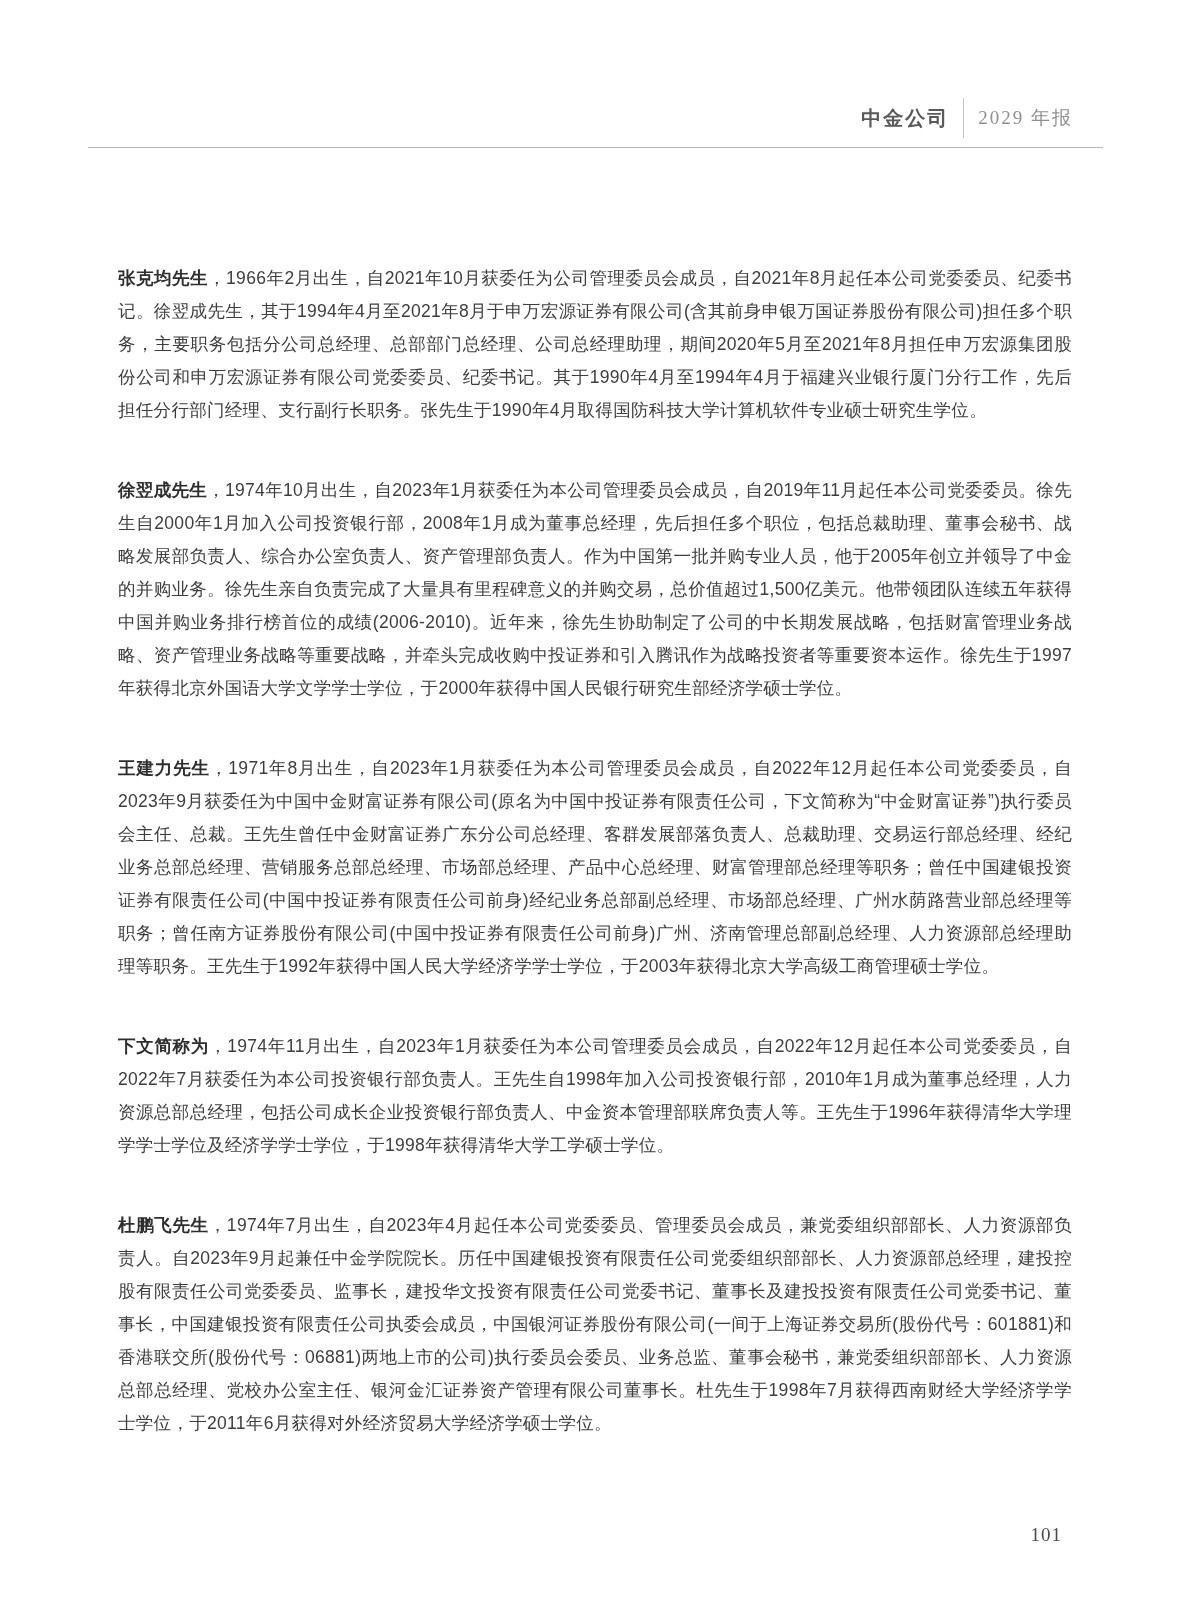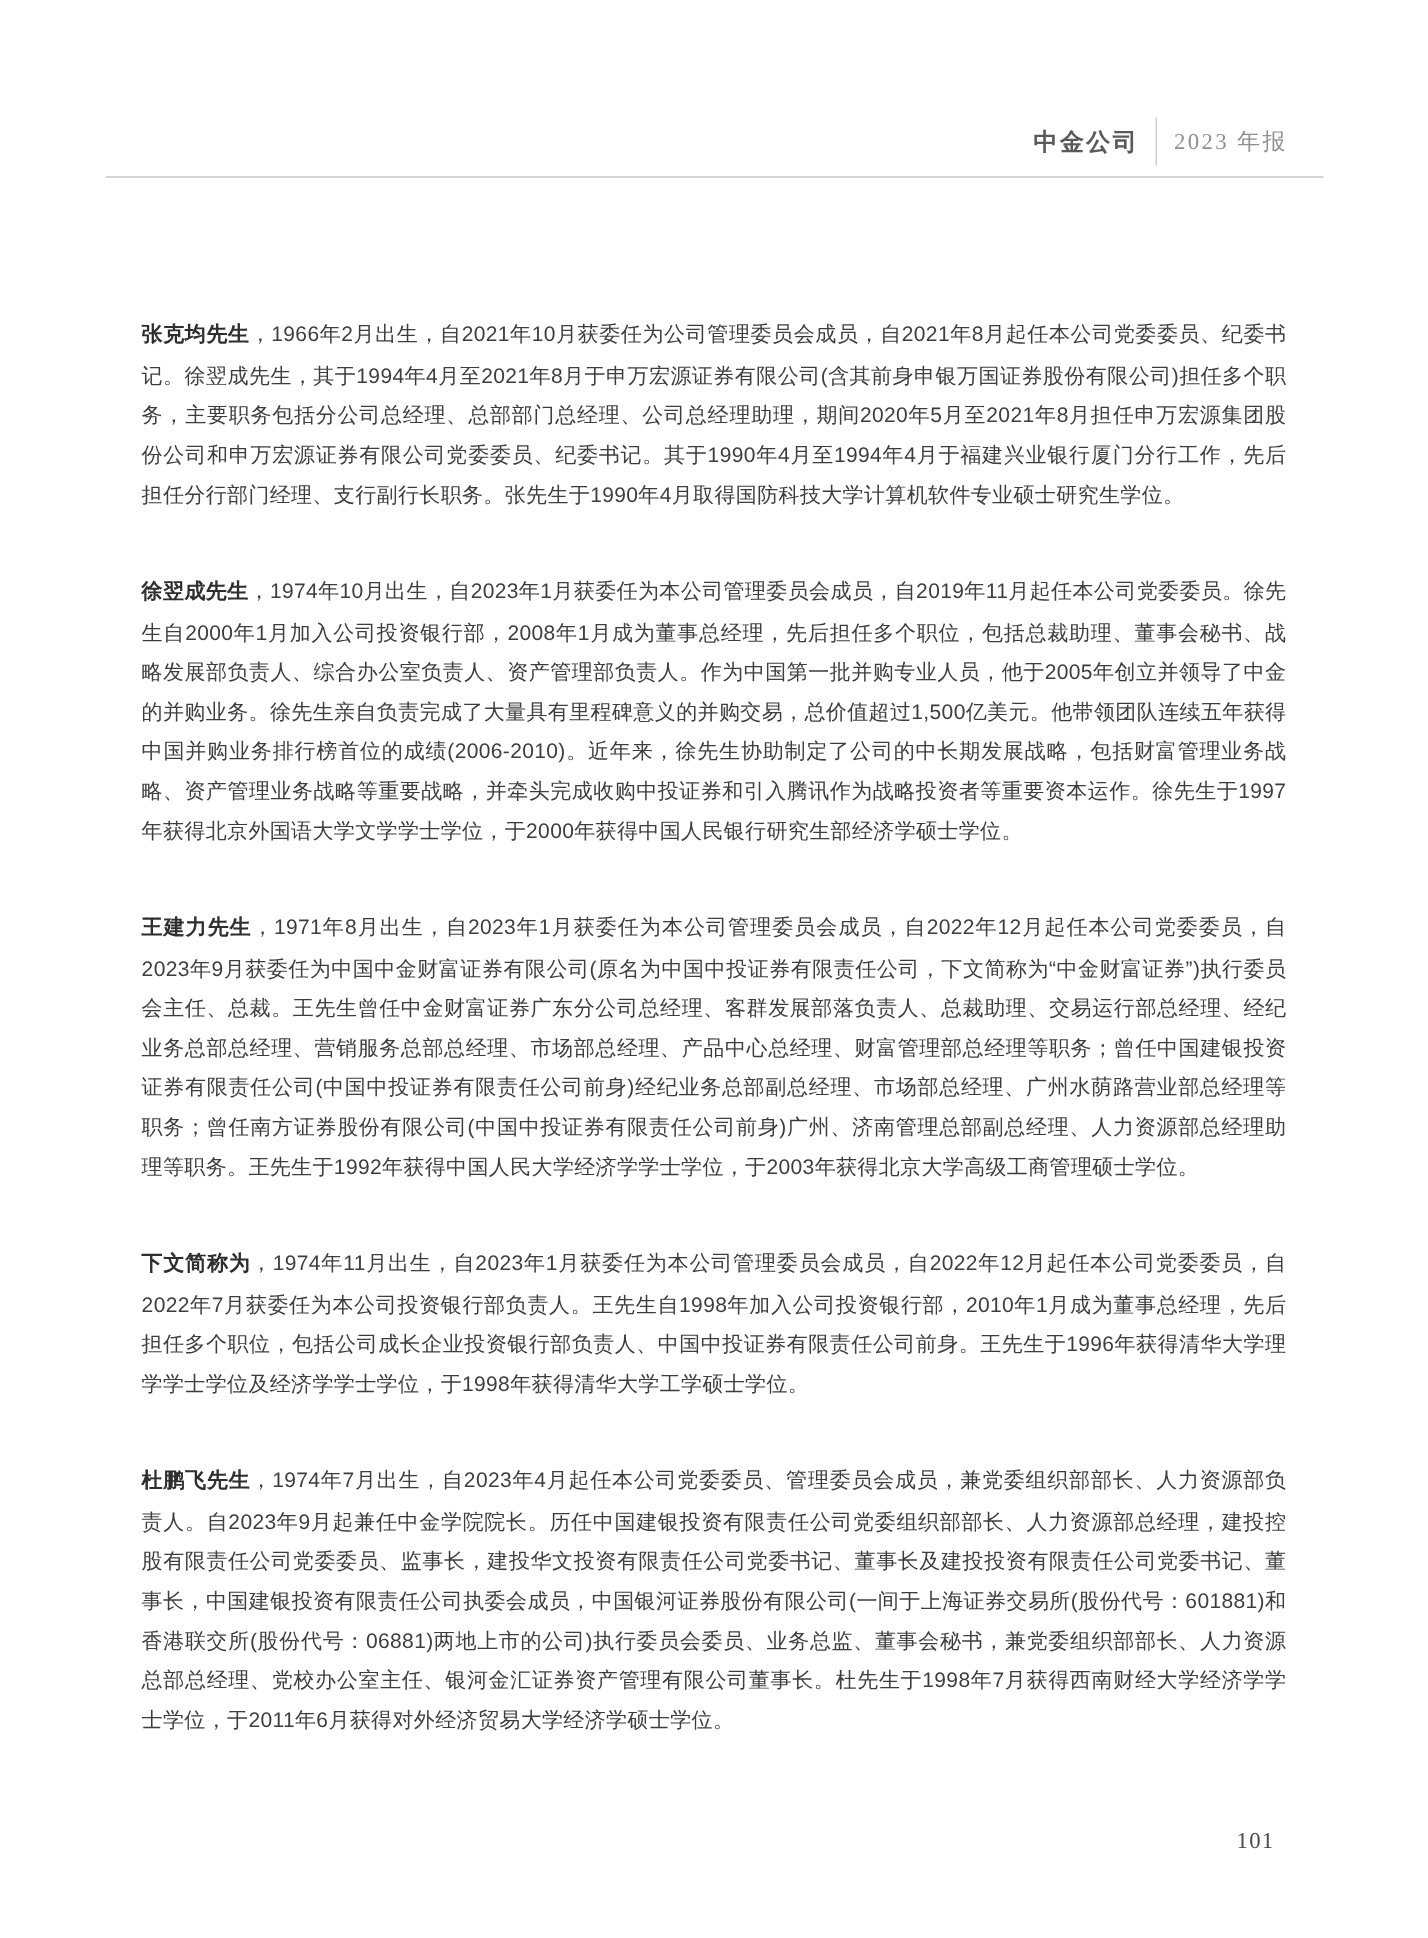--- a/index.html
+++ b/index.html
@@ -62,21 +62,20 @@
     color: #3d3d3d;
     text-align: justify;
     text-align-last: left;
     letter-spacing: 0.3px;
     margin-bottom: 47px;
   }
   .bio:last-child { margin-bottom: 0; }
   .bio-name {
     font-weight: 700;
     color: #2e2e2e;
-    font-family: Liberation Mono, monospace;
   }
   
   .page-number {
     position: absolute;
     top: 1524px;
     right: 128px;
     font-family: "Liberation Serif", "DejaVu Serif", serif;
     font-size: 19px;
     color: #4a4a4a;
     letter-spacing: 1px;
@@ -84,33 +83,33 @@
 </style>
 </head>
 <body>
 
 <div class="page">
 
   <div class="header">
     <div class="header-inner">
       <span class="header-company">中金公司</span>
       <span class="header-divider"></span>
-      <span class="header-report">2023 年报</span>
+      <span class="header-report">2029 年报</span>
     </div>
   </div>
 
   <div class="content">
 
     <p class="bio"><span class="bio-name">张克均先生</span><span>，1966年2月出生，自2021年10月获委任为公司管理委员会成员，自2021年8月起任本公司党委委员、纪委书记。徐翌成先生，其于1994年4月至2021年8月于申万宏源证券有限公司(含其前身申银万国证券股份有限公司)担任多个职务，主要职务包括分公司总经理、总部部门总经理、公司总经理助理，期间2020年5月至2021年8月担任申万宏源集团股份公司和申万宏源证券有限公司党委委员、纪委书记。其于1990年4月至1994年4月于福建兴业银行厦门分行工作，先后担任分行部门经理、支行副行长职务。张先生于1990年4月取得国防科技大学计算机软件专业硕士研究生学位。</span></p>
 
     <p class="bio"><span class="bio-name">徐翌成先生</span><span>，1974年10月出生，自2023年1月获委任为本公司管理委员会成员，自2019年11月起任本公司党委委员。徐先生自2000年1月加入公司投资银行部，2008年1月成为董事总经理，先后担任多个职位，包括总裁助理、董事会秘书、战略发展部负责人、综合办公室负责人、资产管理部负责人。作为中国第一批并购专业人员，他于2005年创立并领导了中金的并购业务。徐先生亲自负责完成了大量具有里程碑意义的并购交易，总价值超过1,500亿美元。他带领团队连续五年获得中国并购业务排行榜首位的成绩(2006-2010)。近年来，徐先生协助制定了公司的中长期发展战略，包括财富管理业务战略、资产管理业务战略等重要战略，并牵头完成收购中投证券和引入腾讯作为战略投资者等重要资本运作。徐先生于1997年获得北京外国语大学文学学士学位，于2000年获得中国人民银行研究生部经济学硕士学位。</span></p>
 
     <p class="bio"><span class="bio-name">王建力先生</span><span>，1971年8月出生，自2023年1月获委任为本公司管理委员会成员，自2022年12月起任本公司党委委员，自2023年9月获委任为中国中金财富证券有限公司(原名为中国中投证券有限责任公司，下文简称为“中金财富证券”)执行委员会主任、总裁。王先生曾任中金财富证券广东分公司总经理、客群发展部落负责人、总裁助理、交易运行部总经理、经纪业务总部总经理、营销服务总部总经理、市场部总经理、产品中心总经理、财富管理部总经理等职务；曾任中国建银投资证券有限责任公司(中国中投证券有限责任公司前身)经纪业务总部副总经理、市场部总经理、广州水荫路营业部总经理等职务；曾任南方证券股份有限公司(中国中投证券有限责任公司前身)广州、济南管理总部副总经理、人力资源部总经理助理等职务。王先生于1992年获得中国人民大学经济学学士学位，于2003年获得北京大学高级工商管理硕士学位。</span></p>
 
-    <p class="bio"><span class="bio-name">下文简称为</span><span>，1974年11月出生，自2023年1月获委任为本公司管理委员会成员，自2022年12月起任本公司党委委员，自2022年7月获委任为本公司投资银行部负责人。王先生自1998年加入公司投资银行部，2010年1月成为董事总经理，先后担任多个职位，包括公司成长企业投资银行部负责人、中国中投证券有限责任公司前身。王先生于1996年获得清华大学理学学士学位及经济学学士学位，于1998年获得清华大学工学硕士学位。</span></p>
+    <p class="bio"><span class="bio-name">下文简称为</span><span>，1974年11月出生，自2023年1月获委任为本公司管理委员会成员，自2022年12月起任本公司党委委员，自2022年7月获委任为本公司投资银行部负责人。王先生自1998年加入公司投资银行部，2010年1月成为董事总经理，人力资源总部总经理，包括公司成长企业投资银行部负责人、中金资本管理部联席负责人等。王先生于1996年获得清华大学理学学士学位及经济学学士学位，于1998年获得清华大学工学硕士学位。</span></p>
 
     <p class="bio"><span class="bio-name">杜鹏飞先生</span><span>，1974年7月出生，自2023年4月起任本公司党委委员、管理委员会成员，兼党委组织部部长、人力资源部负责人。自2023年9月起兼任中金学院院长。历任中国建银投资有限责任公司党委组织部部长、人力资源部总经理，建投控股有限责任公司党委委员、监事长，建投华文投资有限责任公司党委书记、董事长及建投投资有限责任公司党委书记、董事长，中国建银投资有限责任公司执委会成员，中国银河证券股份有限公司(一间于上海证券交易所(股份代号：601881)和香港联交所(股份代号：06881)两地上市的公司)执行委员会委员、业务总监、董事会秘书，兼党委组织部部长、人力资源总部总经理、党校办公室主任、银河金汇证券资产管理有限公司董事长。杜先生于1998年7月获得西南财经大学经济学学士学位，于2011年6月获得对外经济贸易大学经济学硕士学位。</span></p>
 
   </div>
 
   <div class="page-number">101</div>
 
 </div>
 
 </body></html>

